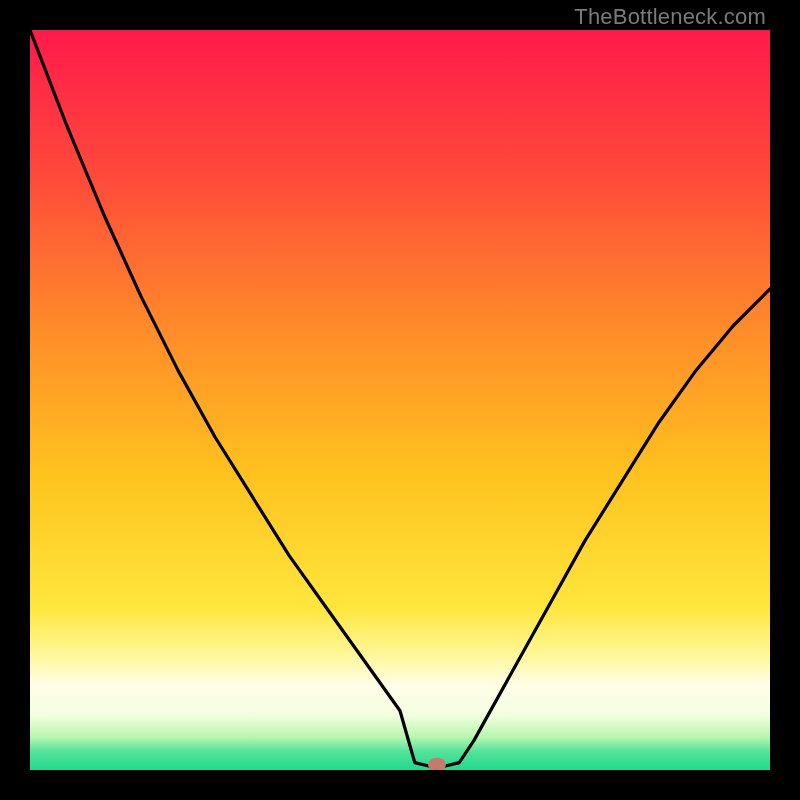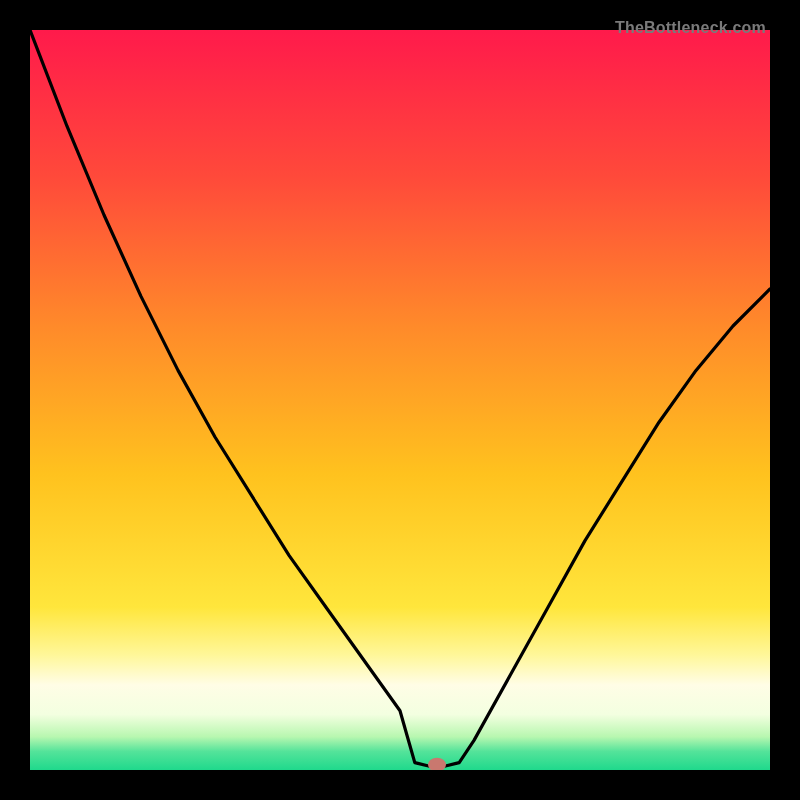--- a/index.html
+++ b/index.html
@@ -13,25 +13,25 @@
   .frame {
     position: absolute;
     left: 30px;
     top: 30px;
     width: 740px;
     height: 740px;
     background: #000000;
   }
   .watermark {
     position: absolute;
-    top: 19px;
+    top: 4px;
     right: 34px;
     font-family: Arial, Helvetica, sans-serif;
-    font-size: 16px;
-    font-weight: 700;
+    font-size: 22px;
+    font-weight: 400;
     color: #7a7a7a;
     letter-spacing: 0.2px;
     z-index: 5;
     user-select: none;
   }
   svg {
     display: block;
   }
 </style>
 </head>

